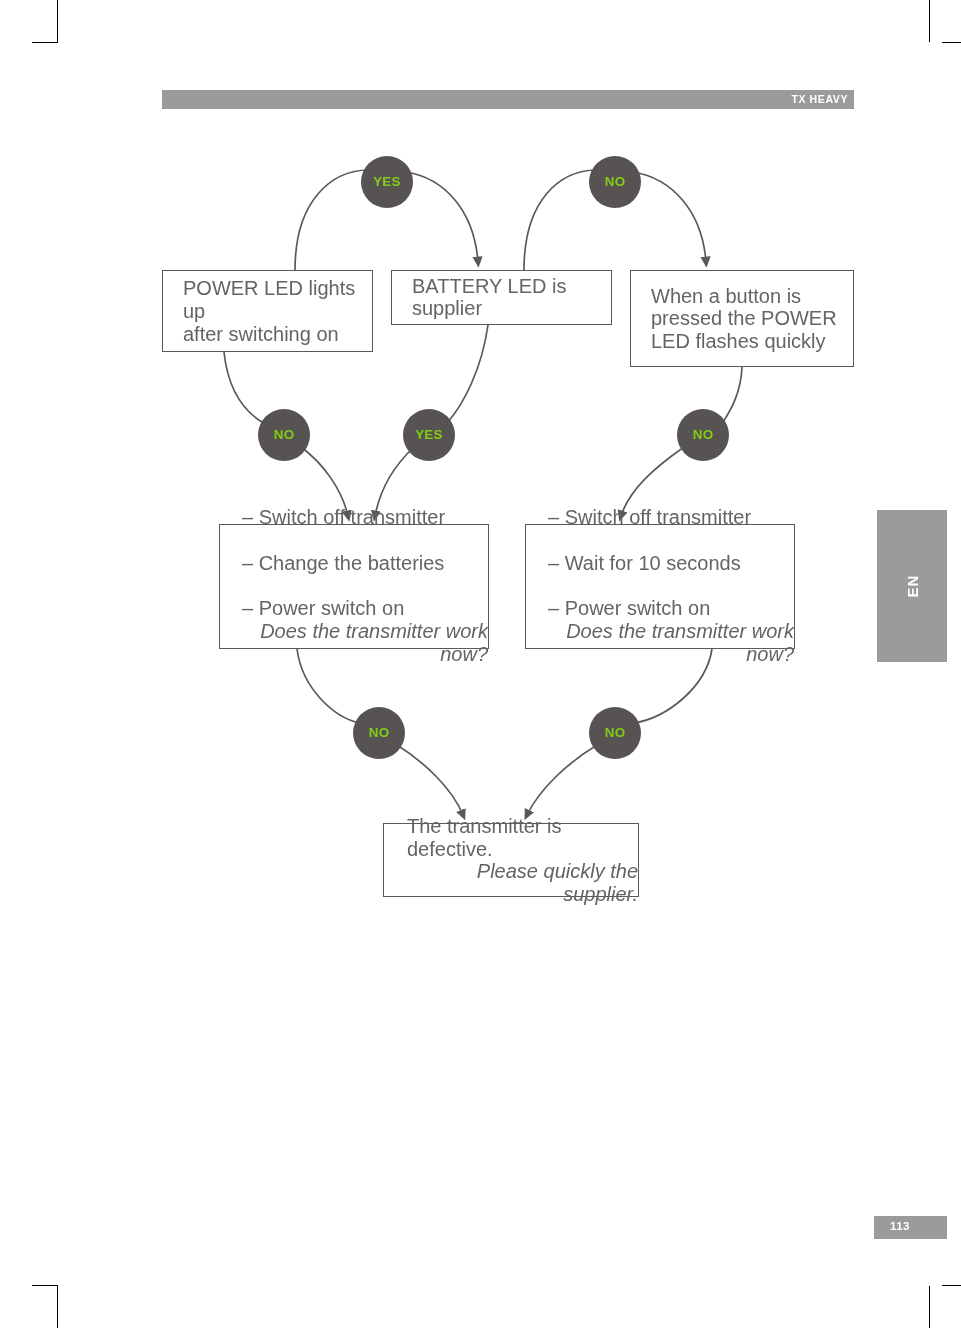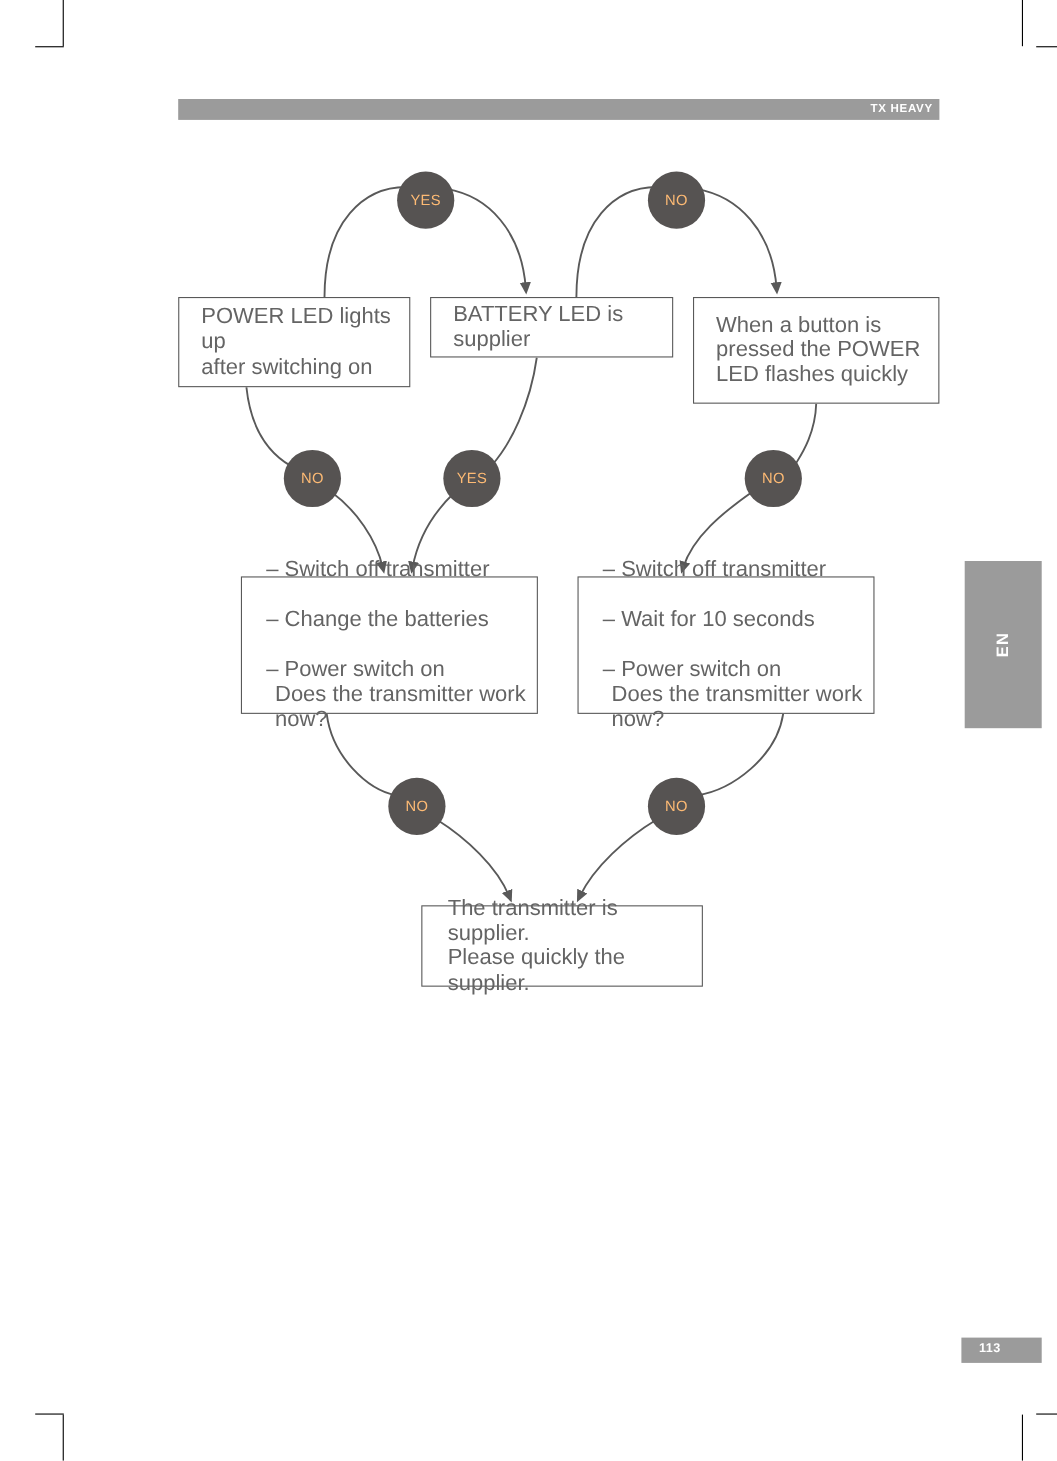--- a/index.html
+++ b/index.html
@@ -119,33 +119,36 @@
     position: absolute;
     left: 20px;
     top: 50%;
     transform: translateY(-50%);
     white-space: pre-line;
   }
   .node-box.list .txt {
     left: 22px;
   }
   .node-box .italic {
+    font-style: italic;
     display: block;
     padding-left: 8px;
+    text-align: right;
   }
 
   .circle {
     position: absolute;
     box-sizing: border-box;
     border-radius: 50%;
     background: #565352;
-    color: #fdba74;
+    color: #84cc16;
     font-size: 13.4px;
     text-align: center;
     letter-spacing: 0.3px;
+    font-weight: bold;
   }
   .circle span {
     position: absolute;
     left: 0;
     width: 100%;
     top: 50%;
     transform: translateY(-50%);
     line-height: 14px;
   }
 </style>
@@ -236,21 +239,21 @@
       <div class="txt">
         <span>– Switch off transmitter</span><br>
         <span>– Wait for 10 seconds</span><br>
         <span>– Power switch on</span>
         <span class="italic">Does the transmitter work now?</span>
       </div>
     </div>
 
     <div class="node-box" style="left:371px; top:823px; width:256px; height:74px;">
       <div class="txt" style="left:23px;">
-        <span>The transmitter is supplier.</span>
+        <span>The transmitter is defective.</span>
         <span class="italic" style="padding-left:0;">Please quickly the supplier.</span>
       </div>
     </div>
 
     <div class="circle" style="left:349px; top:156px; width:52px; height:52px;">
       <span>YES</span>
     </div>
     <div class="circle" style="left:577px; top:156px; width:52px; height:52px;">
       <span>NO</span>
     </div>

